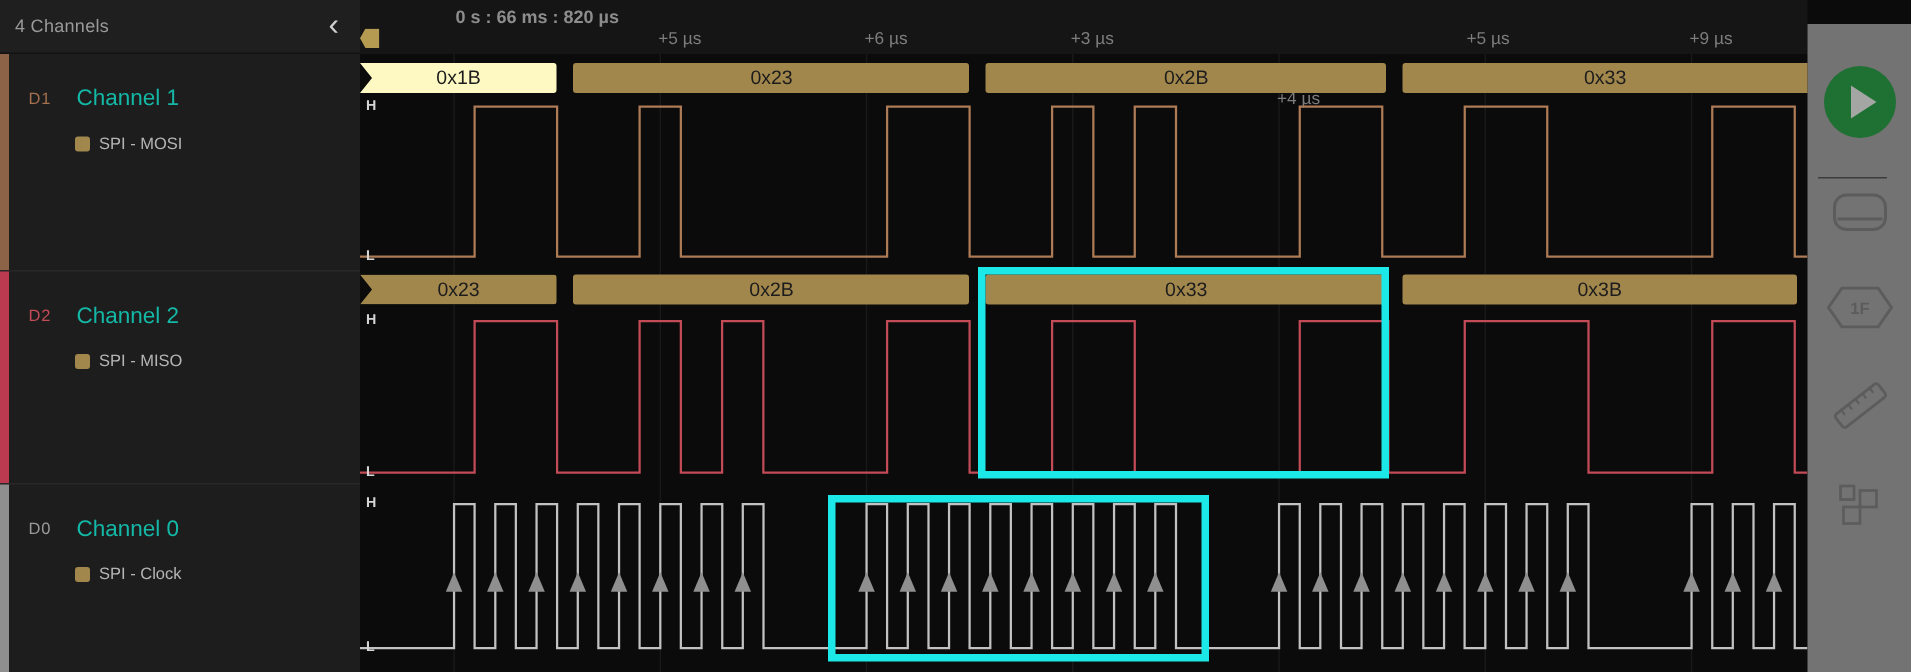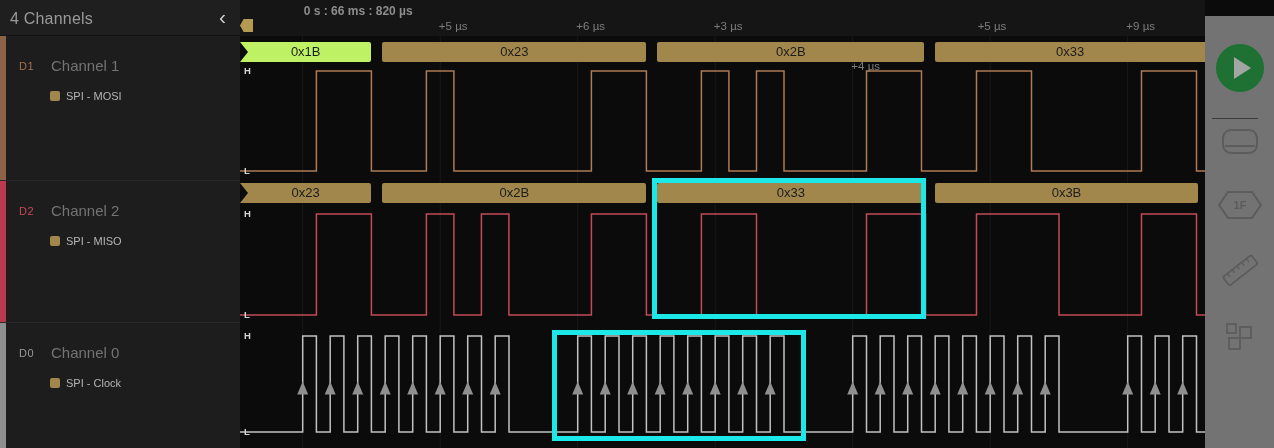--- a/index.html
+++ b/index.html
@@ -4,27 +4,27 @@
 <style>
   html,body{margin:0;padding:0;background:#000;}
   body{width:1274px;height:448px;overflow:hidden;font-family:"Liberation Sans",sans-serif;
        -webkit-font-smoothing:antialiased;}
   #app{position:relative;width:1274px;height:448px;background:#0b0b0b;}
 
   
   #sidebar{position:absolute;left:0;top:0;width:240px;height:448px;background:#1d1d1d;}
   #sidebar-header{position:absolute;left:0;top:0;width:240px;height:36px;background:#1f1f1f;
                   border-bottom:1px solid #121212;box-sizing:border-box;}
-  #sidebar-header .title{position:absolute;left:10px;top:10px;font-size:16px;color:#9a9a9a;letter-spacing:.2px;}
+  #sidebar-header .title{position:absolute;left:10px;top:10px;font-size:12px;color:#9a9a9a;letter-spacing:.2px;}
   #sidebar-header .chev{position:absolute;right:14px;top:4px;font-size:21px;color:#cfcfcf;cursor:pointer;line-height:26px;}
   .ch-row{position:absolute;left:0;width:240px;background:#1d1d1d;border-top:1px solid #282828;box-sizing:border-box;}
   .ch-row.first{border-top:none;}
   .ch-stripe{position:absolute;left:0;top:0;width:6px;height:100%;}
   .ch-dio{position:absolute;left:19px;top:24px;font-size:11px;letter-spacing:.5px;}
-  .ch-name{position:absolute;left:51px;top:21px;font-size:15px;color:#737373;}
+  .ch-name{position:absolute;left:51px;top:21px;font-size:15px;color:#14b8a6;}
   .ch-analyzer-chip{position:absolute;left:50px;top:55px;width:10px;height:10px;border-radius:2px;}
   .ch-analyzer{position:absolute;left:66px;top:54px;font-size:11px;color:#b5b5b5;text-align:center;}
 
   
   #timeline{position:absolute;left:240px;top:0;width:965px;height:36px;background:#151515;}
   #timestamp{position:absolute;top:4px;font-size:12px;font-weight:bold;color:#8d8d8d;white-space:nowrap;}
   .tick-label{position:absolute;top:20px;transform:translateX(-50%);font-size:11.5px;color:#7d7d7d;white-space:nowrap;}
   #timeline-marker{position:absolute;left:0px;top:19px;width:13px;height:13px;
       clip-path:polygon(0 50%,28% 0,100% 0,100% 100%,28% 100%);}
 
@@ -86,21 +86,21 @@
         <path d="M689.7 394.5L700.7 394.5L695.2 381.5Z" fill="#8f8f8f"></path>
         <path d="M717.2 394.5L728.2 394.5L722.7 381.5Z" fill="#8f8f8f"></path>
         <path d="M744.7 394.5L755.7 394.5L750.2 381.5Z" fill="#8f8f8f"></path>
         <path d="M772.2 394.5L783.2 394.5L777.7 381.5Z" fill="#8f8f8f"></path>
         <path d="M799.7 394.5L810.7 394.5L805.2 381.5Z" fill="#8f8f8f"></path>
         <path d="M882.2 394.5L893.2 394.5L887.7 381.5Z" fill="#8f8f8f"></path>
         <path d="M909.7 394.5L920.7 394.5L915.2 381.5Z" fill="#8f8f8f"></path>
         <path d="M937.2 394.5L948.2 394.5L942.7 381.5Z" fill="#8f8f8f"></path>
       </svg>
     <div id="bars-layer">
-        <div class="byte-bar clipL" style="left: 0px; width: 131.4px; top: 42px; background: #bef264;">0x1B</div>
+        <div class="byte-bar clipL" style="left: 0px; width: 131.4px; top: 42px; background: #fef9c3;">0x1B</div>
         <div class="byte-bar" style="left: 142.4px; width: 264px; top: 42px; background: rgb(162, 135, 77);">0x23</div>
         <div class="byte-bar" style="left: 417.4px; width: 266.8px; top: 42px; background: rgb(162, 135, 77);">0x2B</div>
         <div class="byte-bar clipR" style="left: 695.2px; width: 269.8px; top: 42px; background: rgb(162, 135, 77);">0x33</div>
         <div class="byte-bar clipL" style="left: 0px; width: 131.4px; top: 183px; background: rgb(162, 135, 77);">0x23</div>
         <div class="byte-bar" style="left: 142.4px; width: 264px; top: 183px; background: rgb(162, 135, 77);">0x2B</div>
         <div class="byte-bar" style="left: 417.4px; width: 266.8px; top: 183px; background: rgb(162, 135, 77);">0x33</div>
         <div class="byte-bar" style="left: 695.2px; width: 262.6px; top: 183px; background: rgb(162, 135, 77);">0x3B</div>
       </div>
     <div id="hl-layer">
         <div class="hl-label" style="top: 71px;">H</div>

